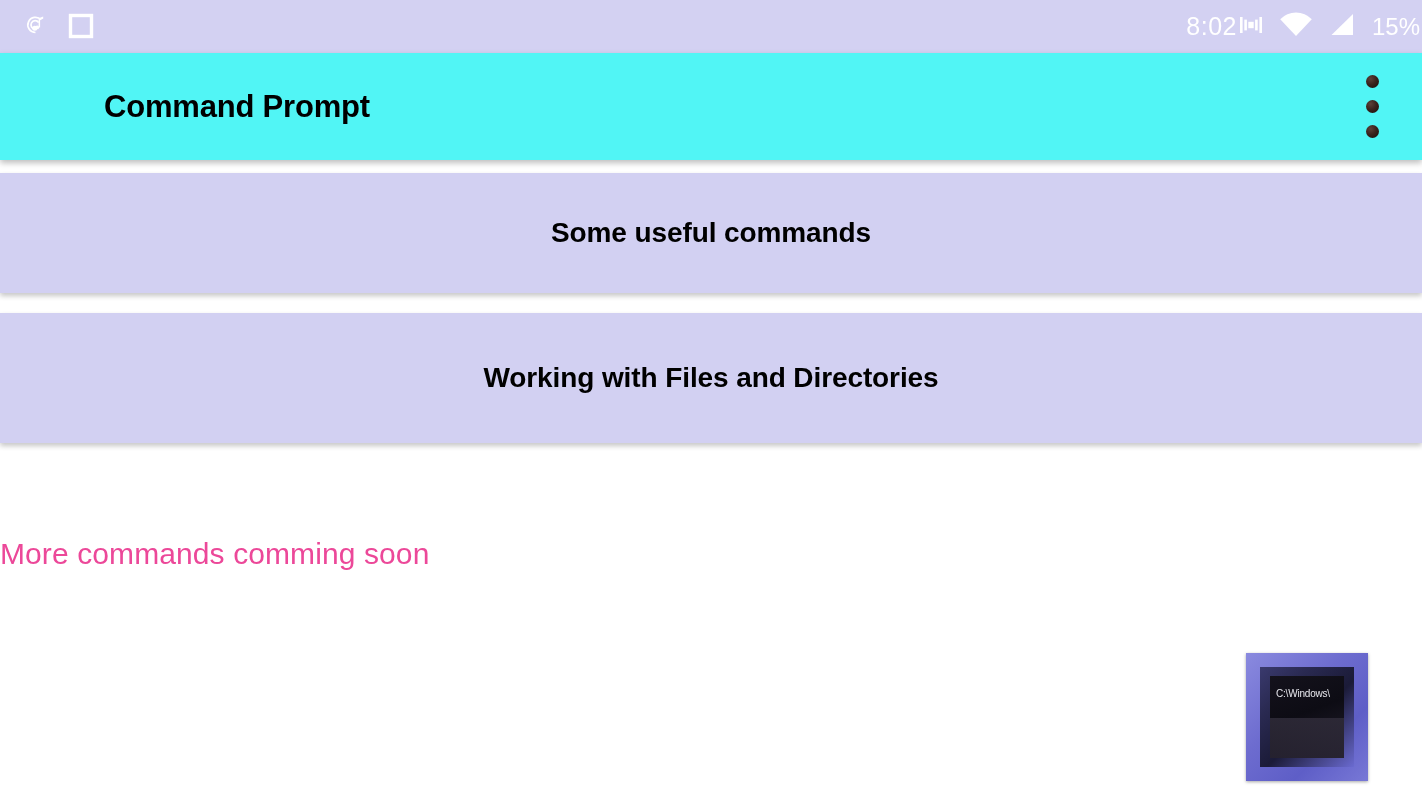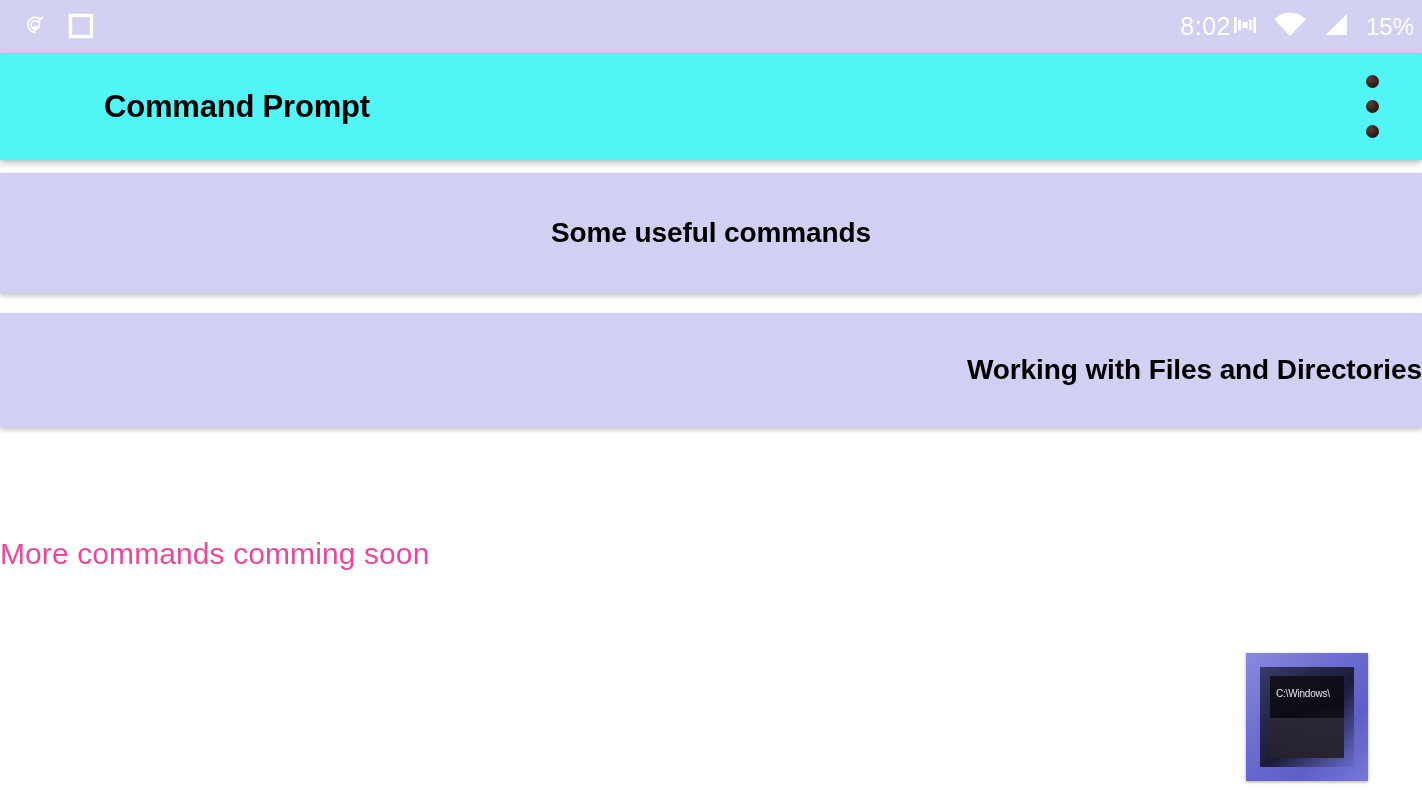--- a/index.html
+++ b/index.html
@@ -46,21 +46,21 @@
     color: #ffffff;
     font-size: 25px;
     font-weight: 400;
     letter-spacing: 0.5px;
     line-height: 1;
   }
   .status-right {
     display: flex;
     align-items: center;
     gap: 13px;
-    padding-right: 8px;
+    padding-right: 2px;
     flex: 0 0 auto;
   }
   .status-battery {
     color: #ffffff;
     font-size: 24px;
     font-weight: 400;
     line-height: 1;
     margin-left: 2px;
   }
   .sicon { display:block; }
@@ -115,21 +115,21 @@
     background: #d2d0f2;
     display: flex;
     align-items: center;
     justify-content: center;
     box-shadow: 0 3px 5px rgba(0,0,0,0.22);
     cursor: pointer;
     border: none;
     outline: none;
   }
   #card-0 { top: 13px;  height: 120px; }
-  #card-1 { top: 153px; height: 114px; justify-content: flex-end; }
+  #card-1 { top: 153px; height: 130px; }
 
   .card-btn .label {
     color: #000000;
     font-size: 28px;
     font-weight: bold;
     letter-spacing: -0.1px;
     white-space: nowrap;
   }
 
   

